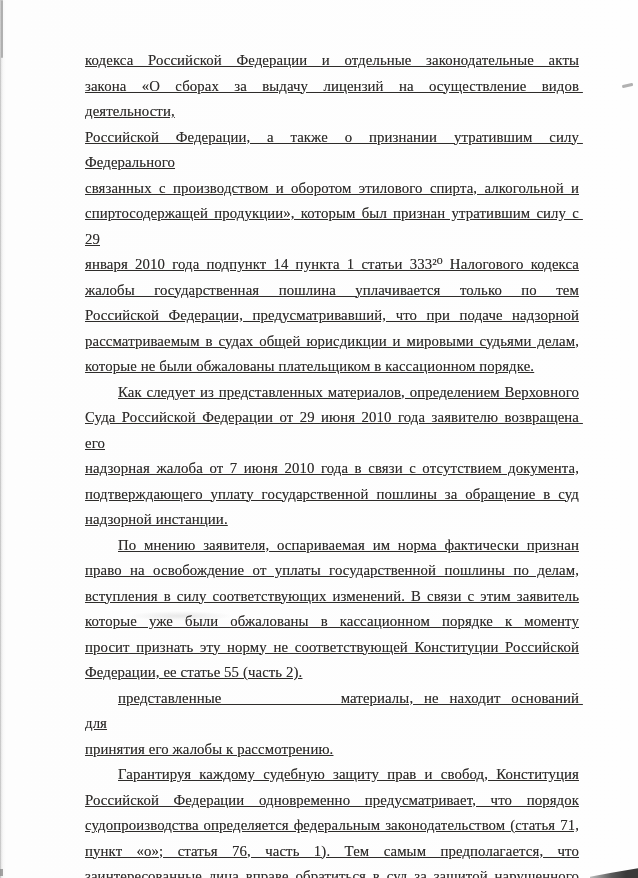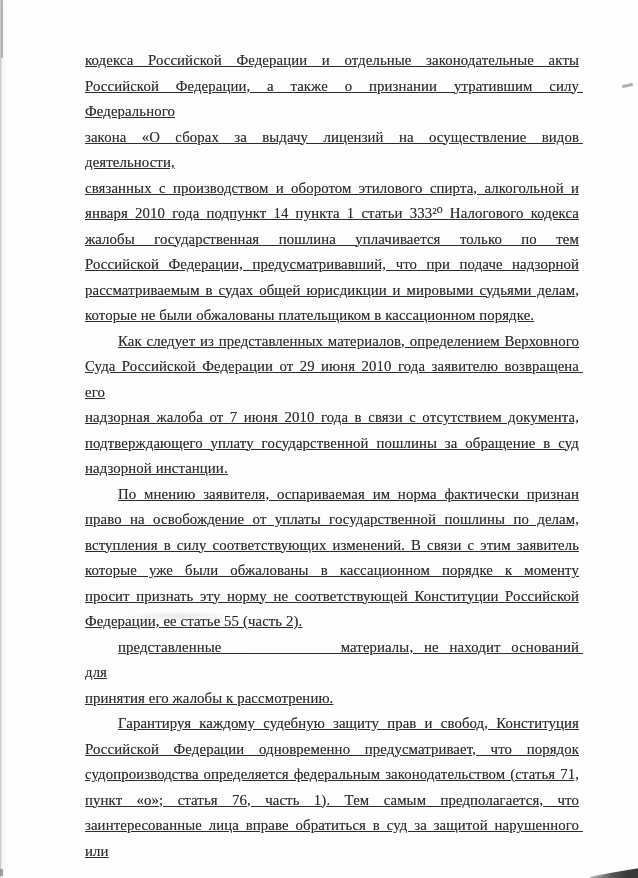--- a/index.html
+++ b/index.html
@@ -69,23 +69,24 @@
 </style>
 </head>
 <body>
 
 <div class="page">
   <div class="edge-left-line"></div>
   <div class="edge-left-top"></div>
   <div class="text-block" style="color: rgb(46, 44, 42);">
       <div class="para">
         <div class="line">кодекса Российской Федерации и отдельные законодательные акты</div>
+        <div class="line">закона «О сборах за выдачу лицензий на осуществление видов деятельности,</div>
         <div class="line">Российской Федерации, а также о признании утратившим силу Федерального</div>
-        <div class="line">закона «О сборах за выдачу лицензий на осуществление видов деятельности,</div>
         <div class="line">связанных с производством и оборотом этилового спирта, алкогольной и</div>
+        <div class="line">спиртосодержащей продукции», которым был признан утратившим силу с 29</div>
         <div class="line">января 2010 года подпункт 14 пункта 1 статьи 333²⁰ Налогового кодекса</div>
         <div class="line">жалобы государственная пошлина уплачивается только по тем</div>
         <div class="line">Российской Федерации, предусматривавший, что при подаче надзорной</div>
         <div class="line">рассматриваемым в судах общей юрисдикции и мировыми судьями делам,</div>
         <div class="line last-left">которые не были обжалованы плательщиком в кассационном порядке.</div>
       </div>
       <div class="para indent">
         <div class="line">Как следует из представленных материалов, определением Верховного</div>
         <div class="line">Суда Российской Федерации от 29 июня 2010 года заявителю возвращена его</div>
         <div class="line">надзорная жалоба от 7 июня 2010 года в связи с отсутствием документа,</div>

